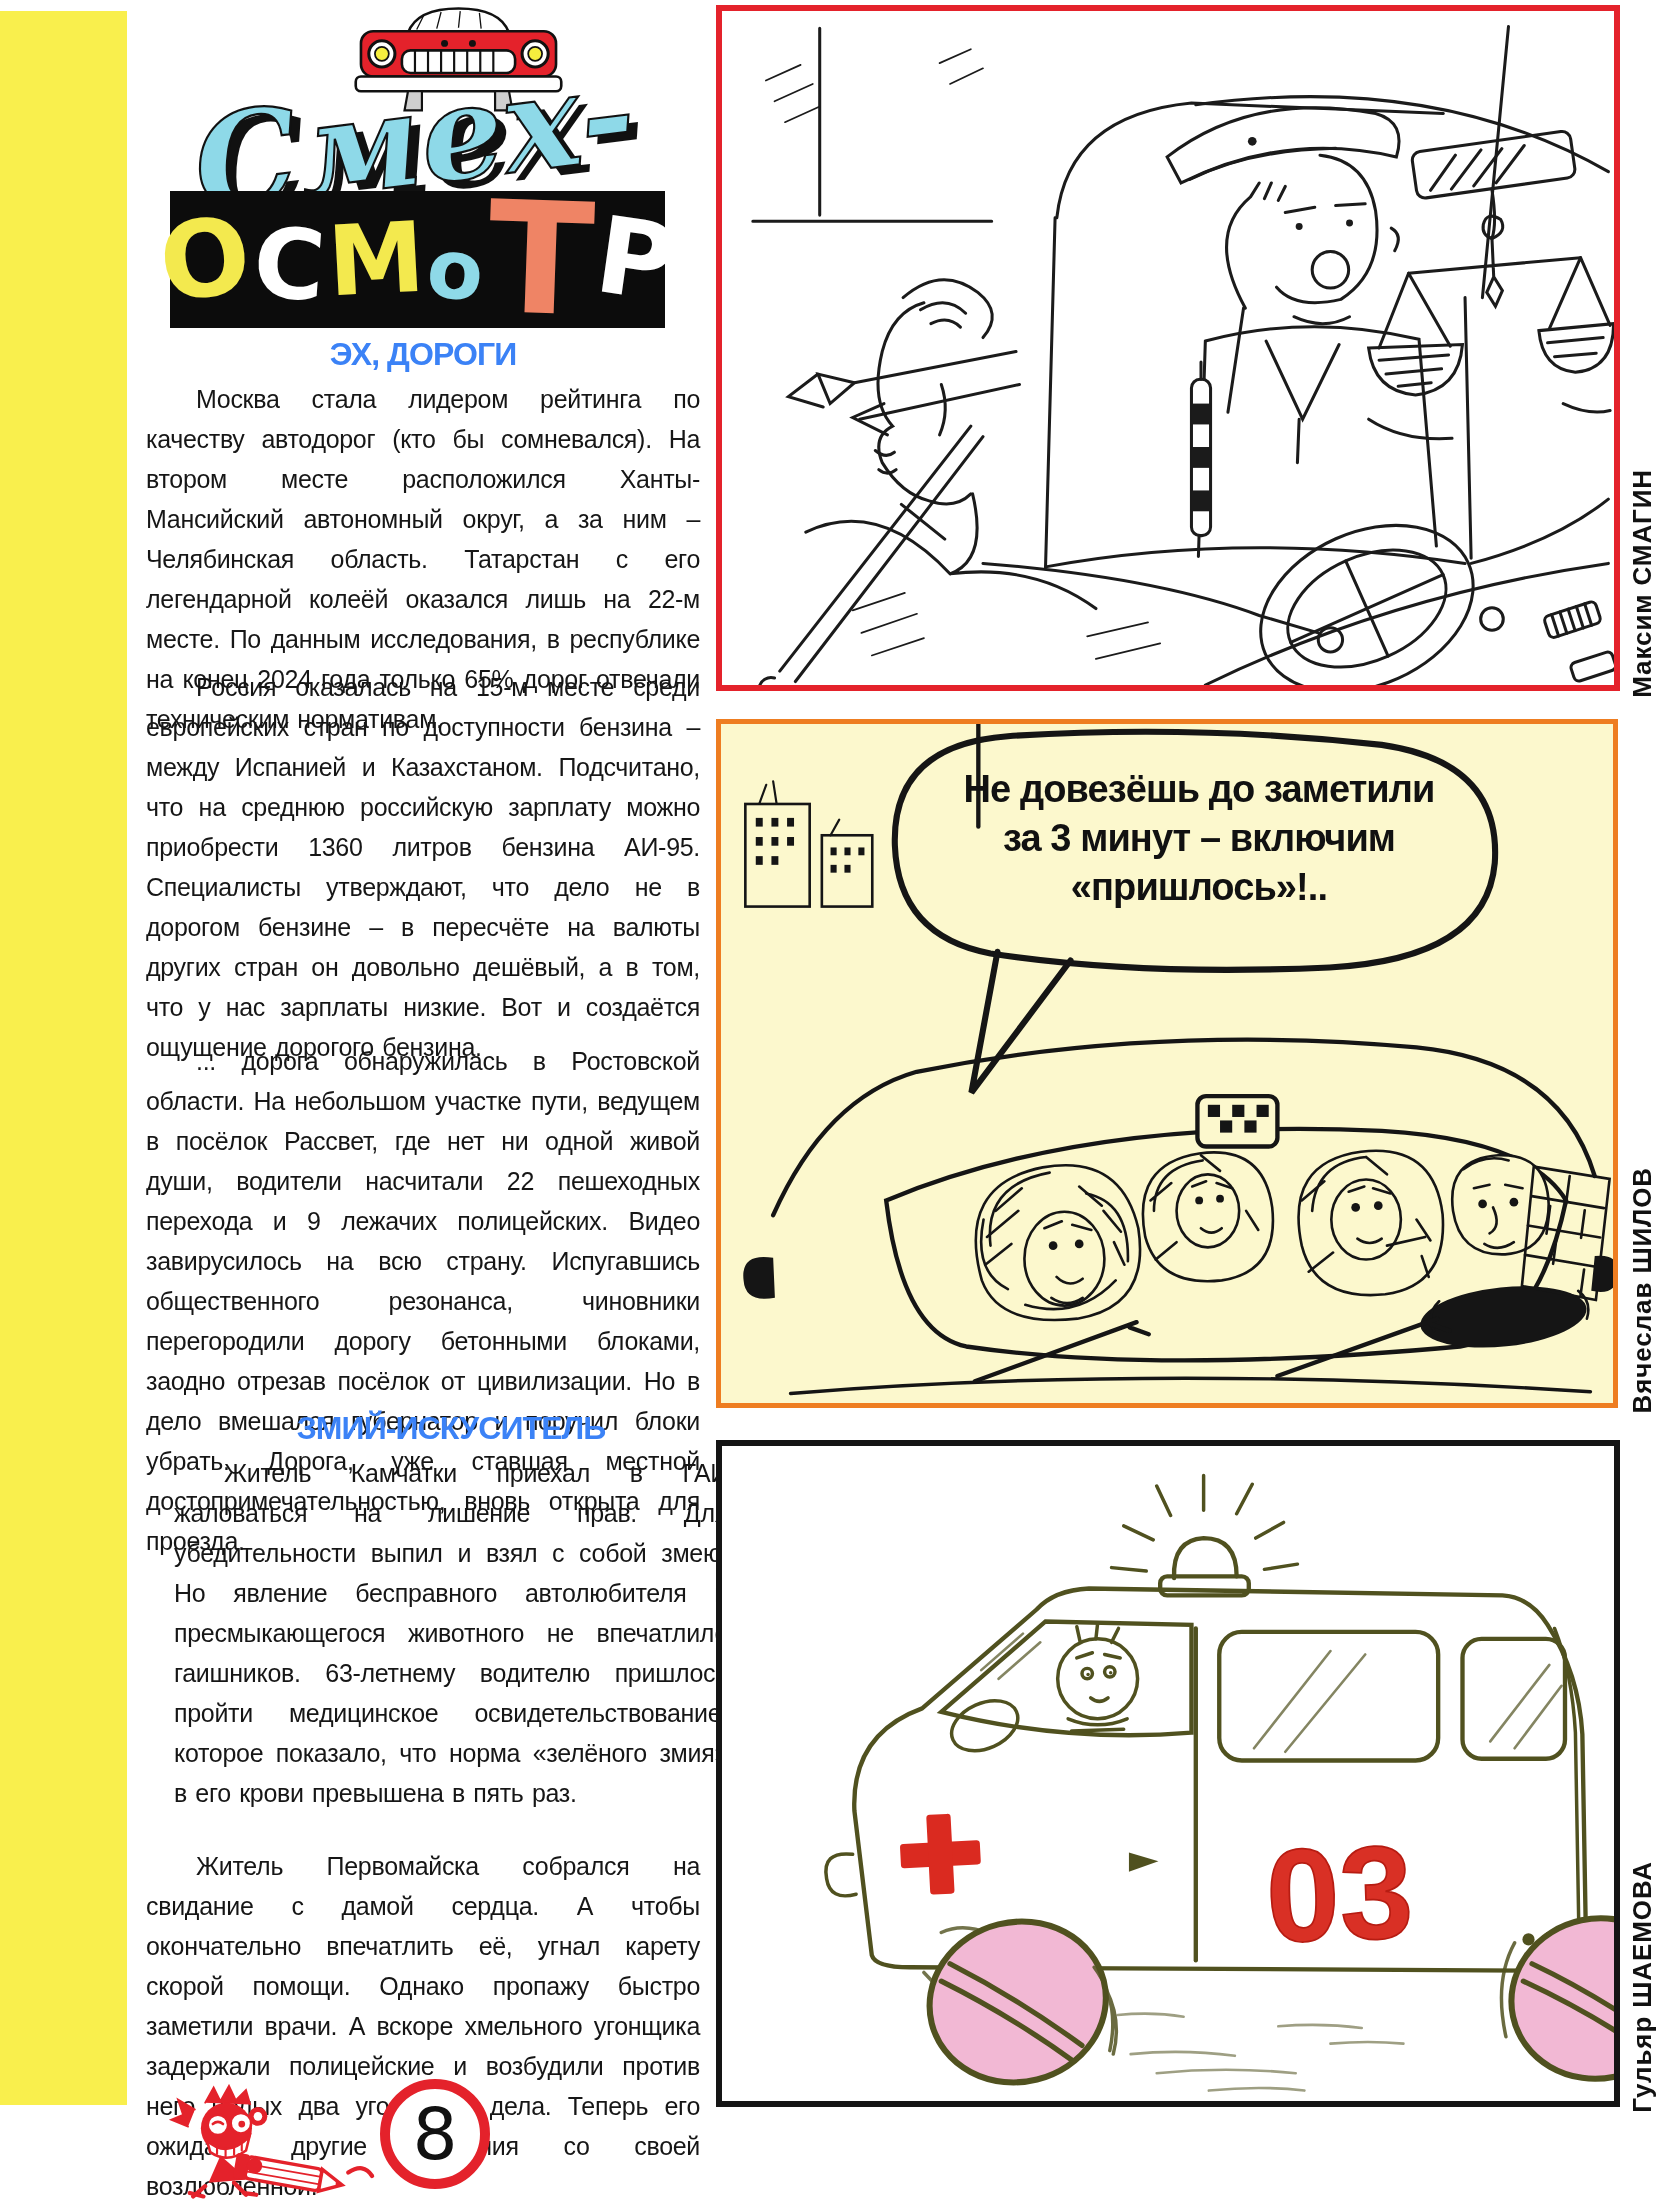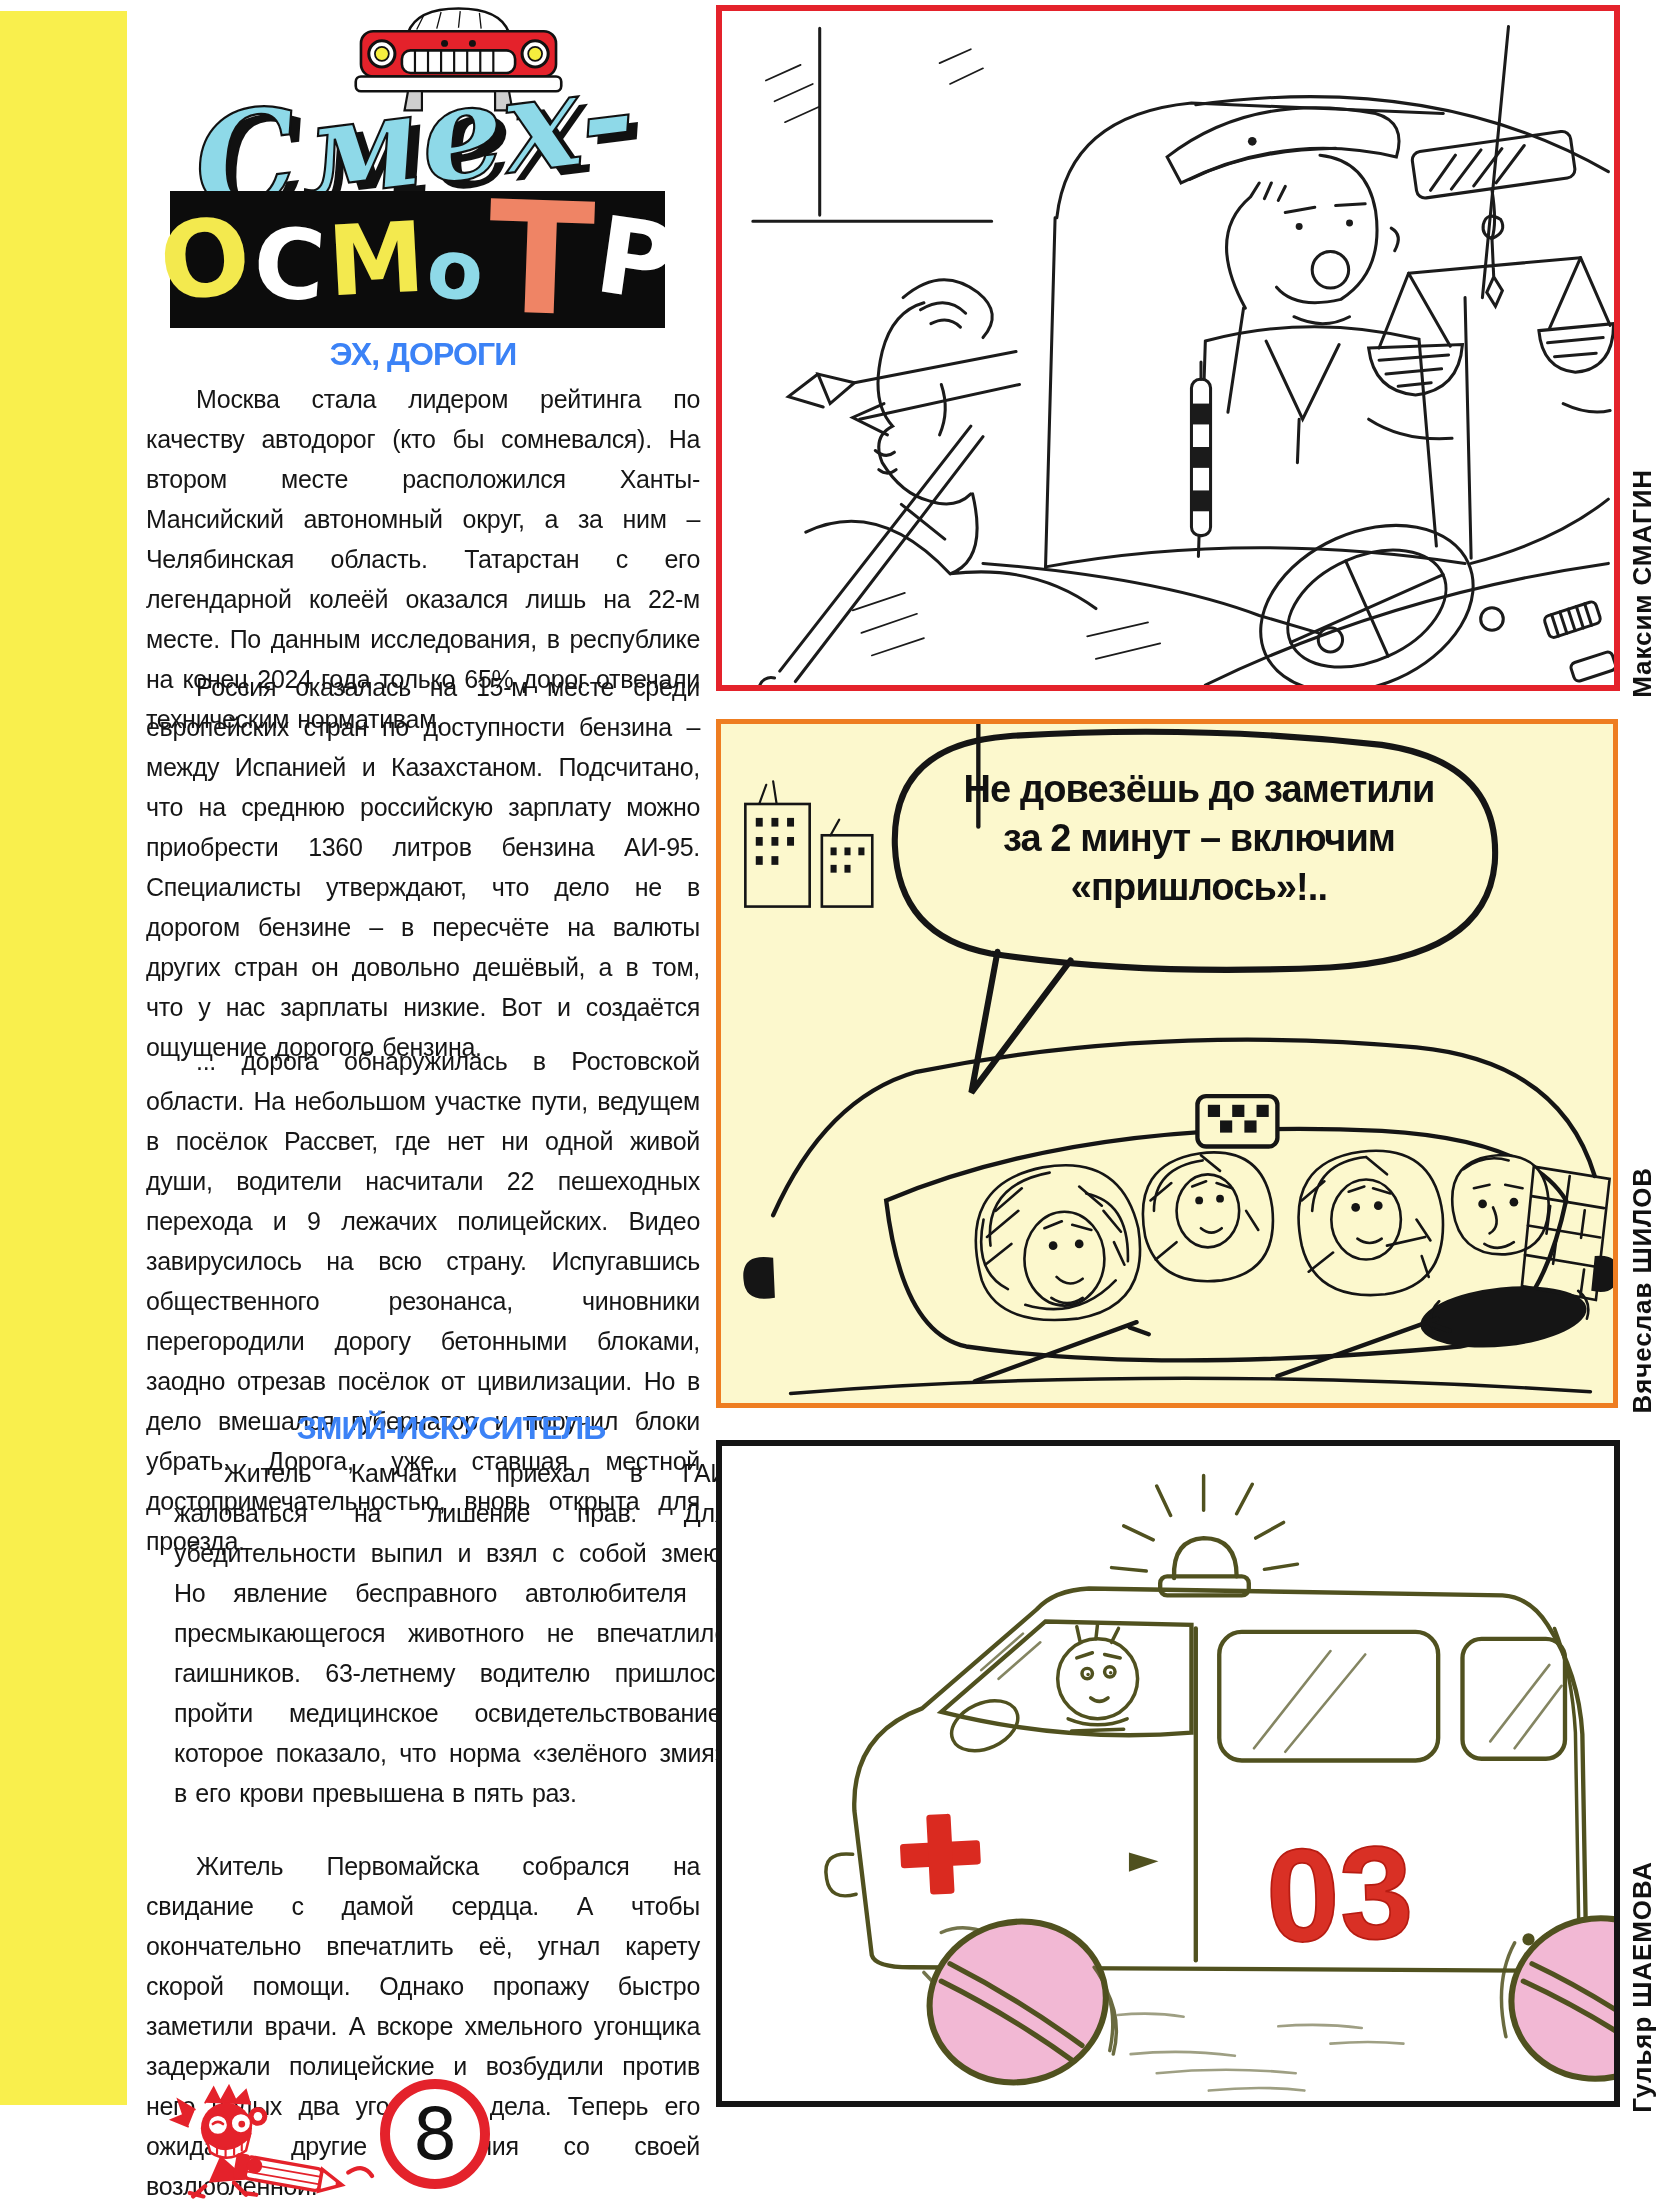--- a/index.html
+++ b/index.html
@@ -302,21 +302,21 @@
       <path d="M930,512 L1018,520 L1012,660 L926,650 Z"></path>
       <path d="M930,546 l84,8 M928,580 l84,8 M927,614 l84,8 M972,520 l-2,32 M952,556 l-2,32 M992,558 l-2,32 M962,590 l-2,32 M996,626 l-2,30"></path>
     </g>
 
     <path d="M60,614 q-38,-6 -34,26 q2,26 36,20 Z" fill="#151515" stroke="none"></path>
     <path d="M1005,612 q30,-4 26,24 q-2,22 -30,16 Z" fill="#151515" stroke="none"></path>
   </svg>
 </div>
 <div class="bubble-text">
   <div>Не довезёшь до заметили</div>
-  <div>за 2 минут – включим</div>
+  <div>за 3 минут – включим</div>
   <div>«пришлось»!..</div>
 </div>
 <div class="credit cr2">Вячеслав ШИЛОВ</div>
 
 <div class="frame f3">
   <svg viewBox="0 0 1026 754" width="892" height="655" fill="none" stroke="#50511f" stroke-width="5" stroke-linecap="round">
 
     <path d="M520,152 Q518,108 554,106 Q592,106 592,150"></path>
     <rect x="504" y="150" width="102" height="22" rx="8"></rect>
     <path d="M554,34 V74 M500,46 L516,80 M610,44 L592,78 M462,92 L496,108 M646,88 L614,106 M448,140 L488,144 M662,136 L624,142" stroke-width="4"></path>

